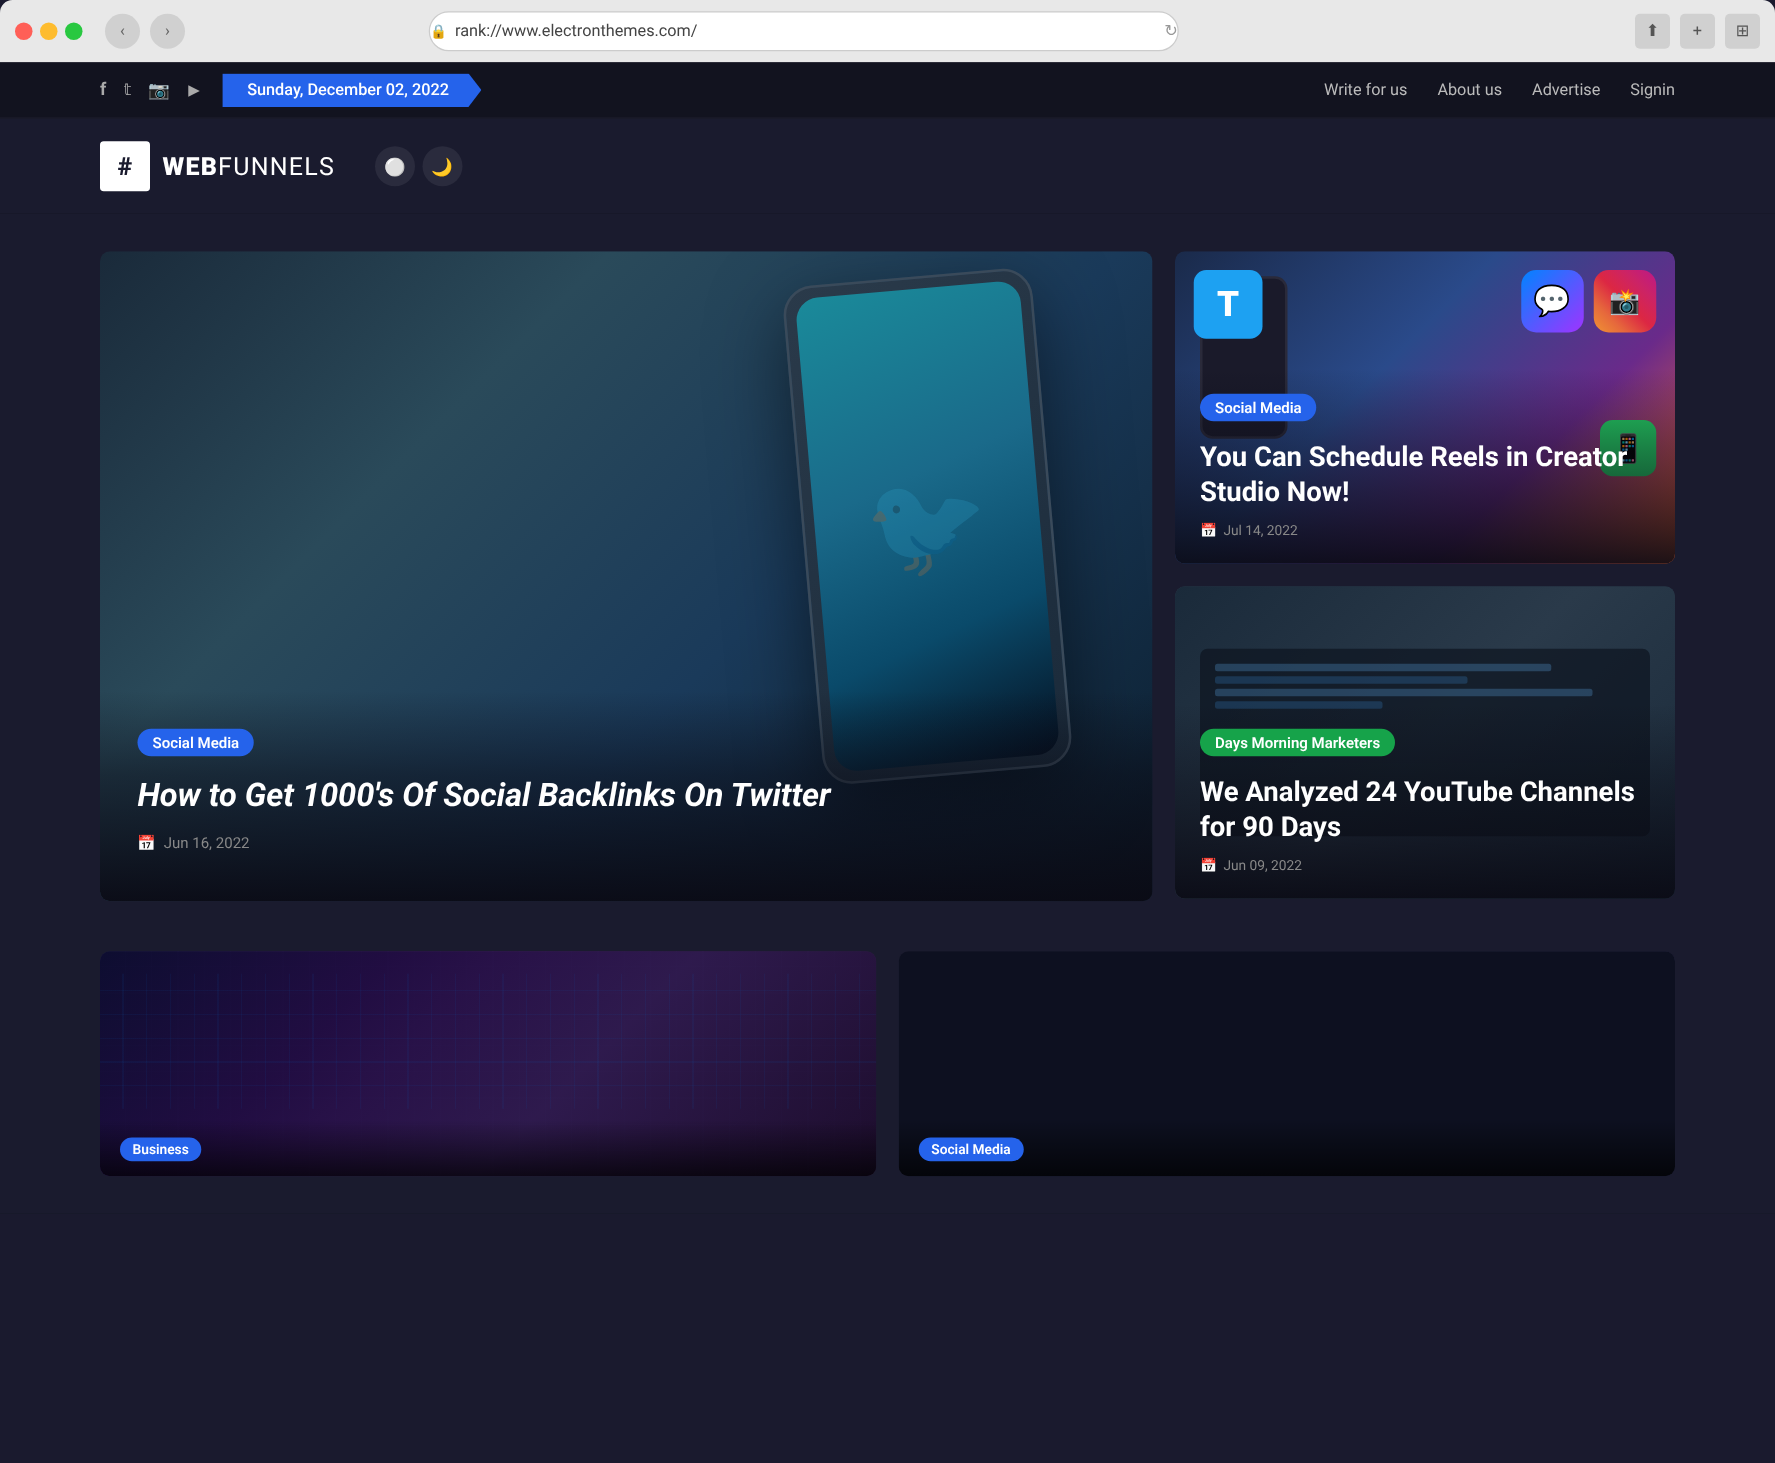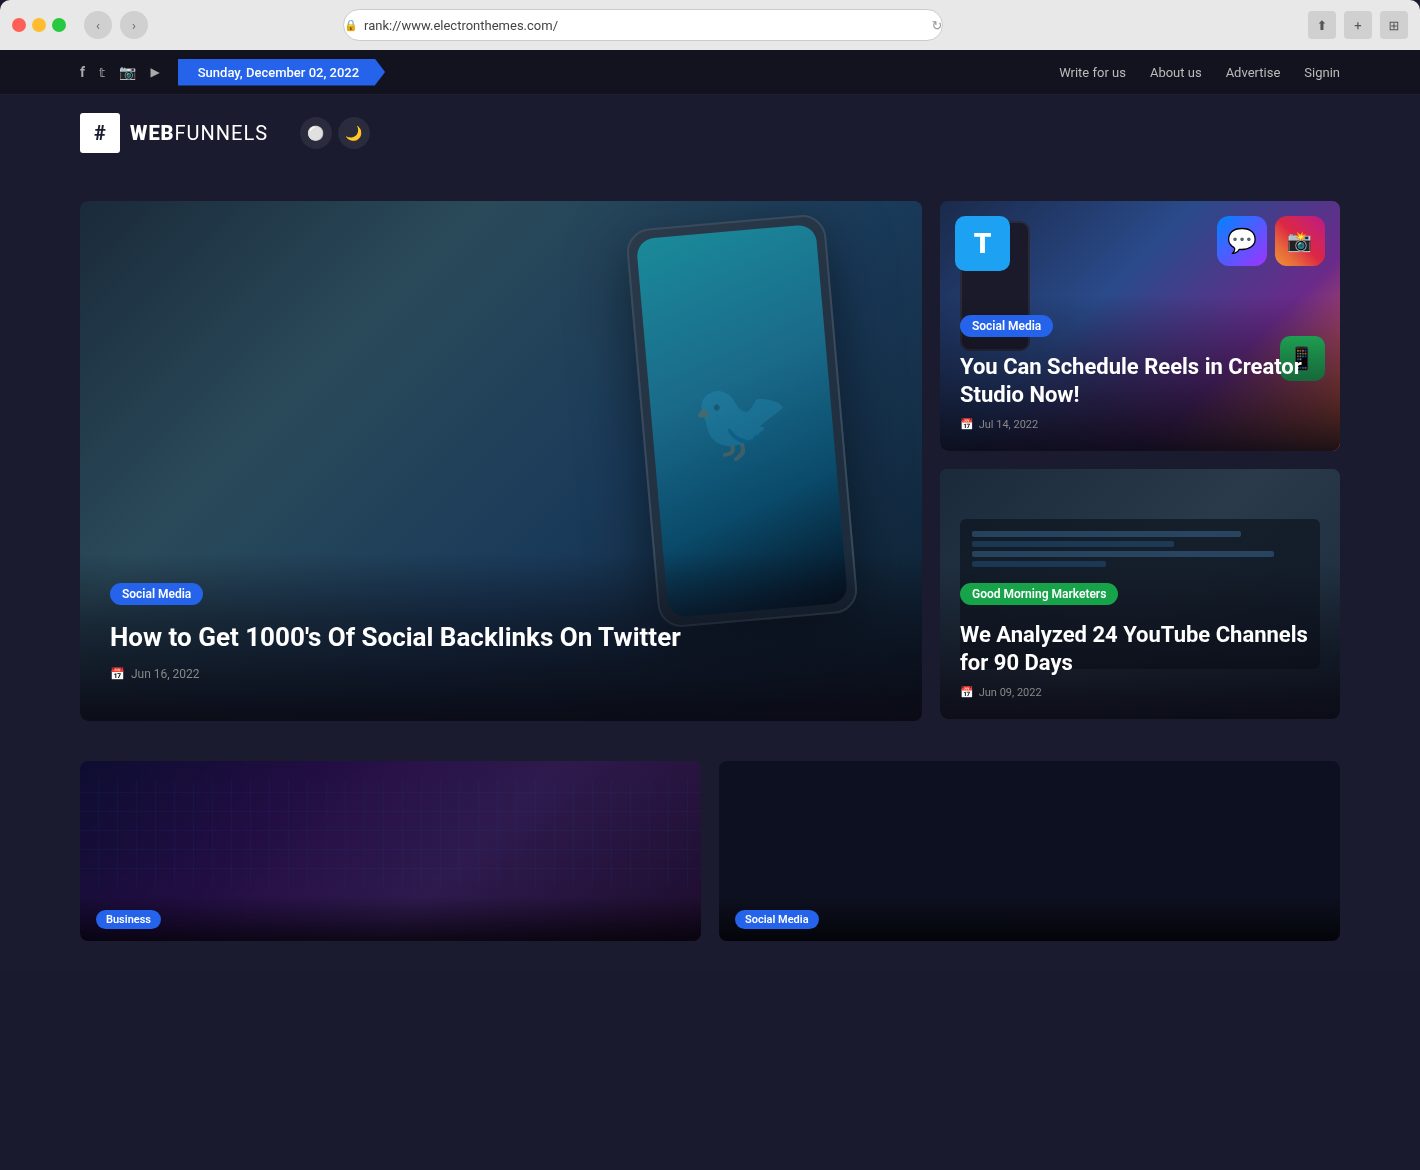--- a/index.html
+++ b/index.html
@@ -205,21 +205,21 @@
     .tag-badge {
       display: inline-block;
       background: #2563eb; color: white;
       font-size: 12px; font-weight: 600;
       padding: 4px 12px; border-radius: 20px;
       margin-bottom: 16px; cursor: pointer;
     }
     .tag-badge.green { background: #16a34a; }
     .featured-title {
       color: white; font-size: 26px; font-weight: 700;
-      line-height: 1.3; margin-bottom: 12px;
+      line-height: 1.3; margin-bottom: 12px; font-style: italic;
     }
     .featured-meta {
       color: #888; font-size: 12px; display: flex; align-items: center; gap: 6px;
       margin-bottom: 10px;
     }
     .featured-excerpt {
       color: #aaa; font-size: 13px; line-height: 1.6;
     }
 
     
@@ -445,21 +445,21 @@
             <div style="position:absolute;inset:0;background:linear-gradient(135deg,#1a2a3a 0%,#2a3a4a 50%,#1a2a3a 100%);display:flex;align-items:center;justify-content:center;">
               <div style="width:90%;height:60%;background:#0d1520;border-radius:6px;opacity:0.7;display:flex;flex-direction:column;gap:4px;padding:12px;">
                 <div style="height:6px;background:#2a4a6a;border-radius:2px;width:80%;"></div>
                 <div style="height:6px;background:#1a3a5a;border-radius:2px;width:60%;"></div>
                 <div style="height:6px;background:#2a4a6a;border-radius:2px;width:90%;"></div>
                 <div style="height:6px;background:#1a3a5a;border-radius:2px;width:40%;"></div>
               </div>
             </div>
           </div>
           <div class="side-overlay">
-            <div class="tag-badge green">Good Morning Marketers</div>
+            <div class="tag-badge green">Days Morning Marketers</div>
             <h3 class="side-title">We Analyzed 24 YouTube Channels for 90 Days</h3>
             <div class="side-meta">
               <span>📅</span>
               <span>Jun 09, 2022</span>
             </div>
           </div>
         </div>
 
       </div>
     </div>

